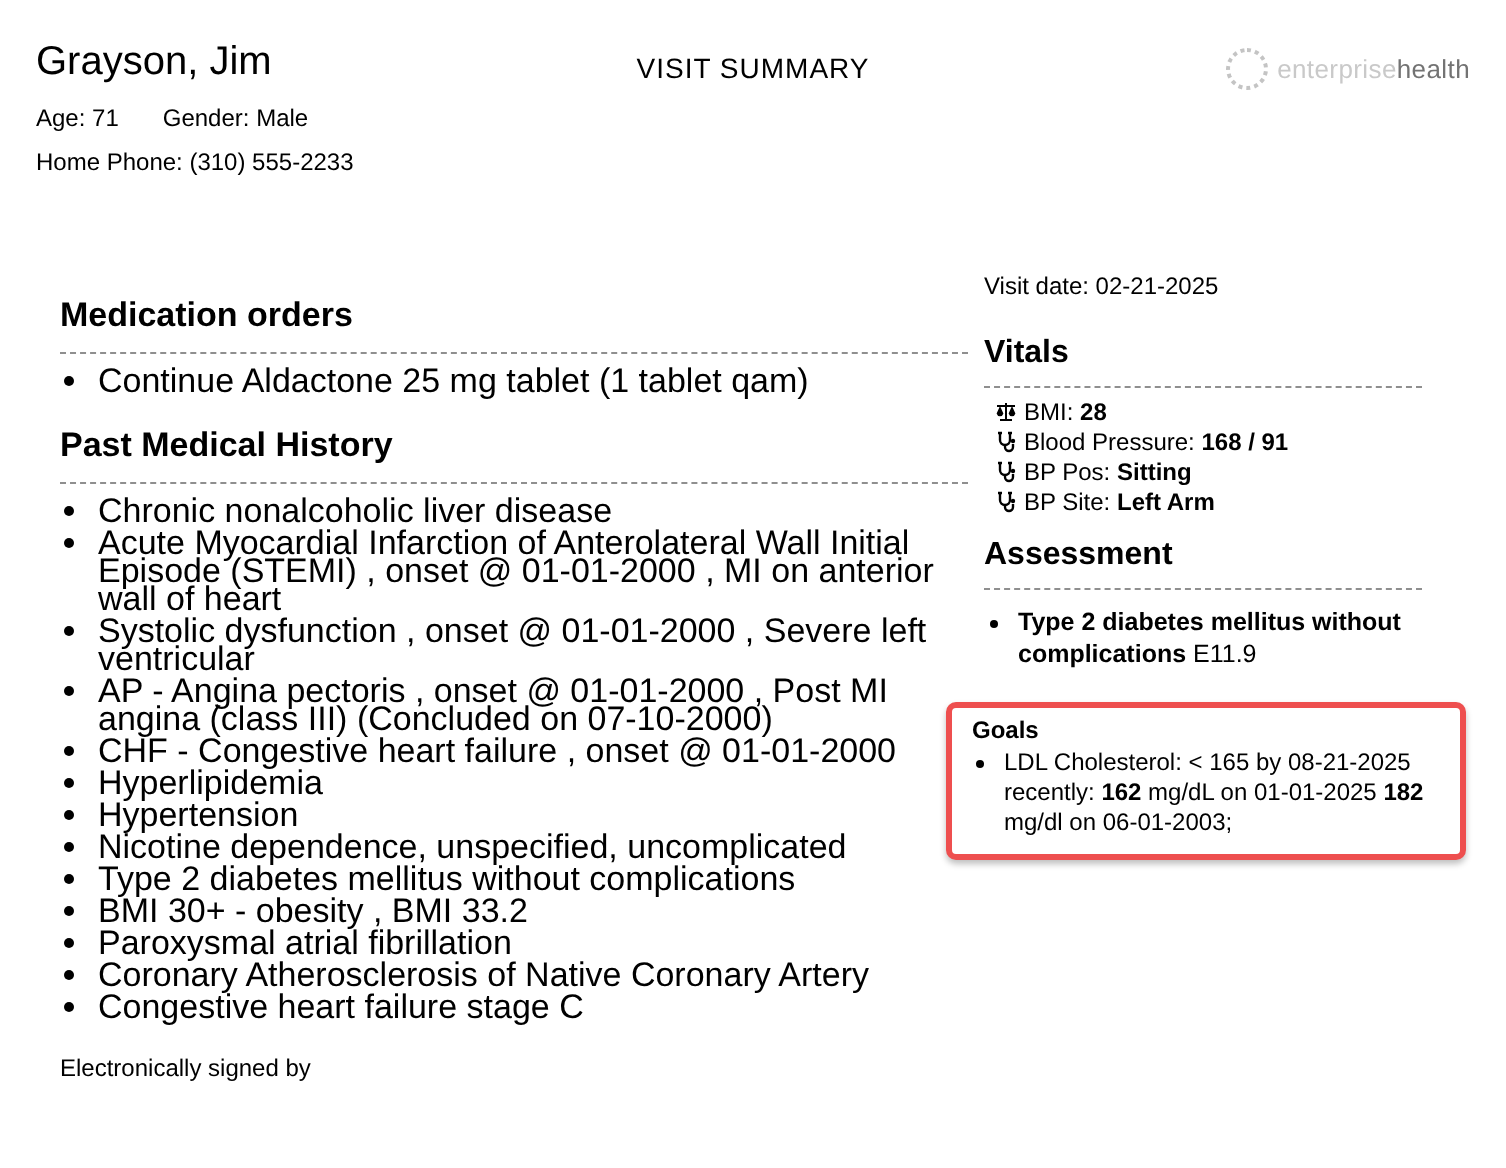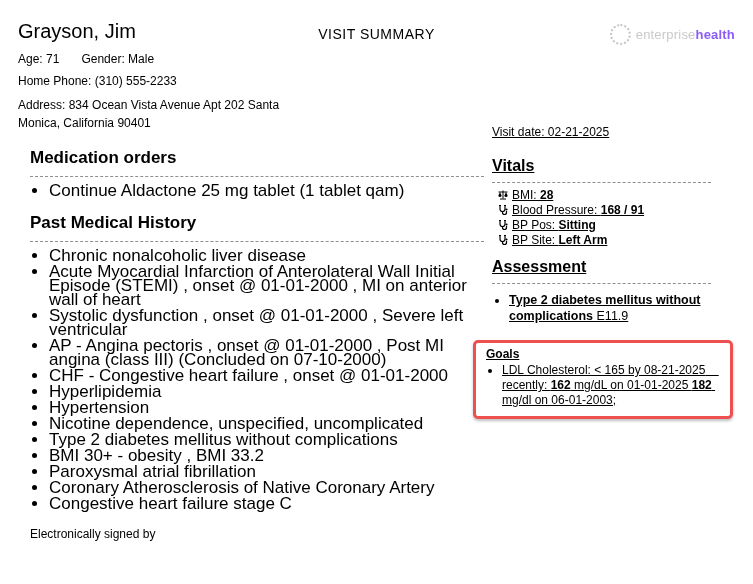--- a/index.html
+++ b/index.html
@@ -24,25 +24,25 @@
     position: absolute; top: 26px; left: 50%; transform: translateX(-50%);
     font-size: 14px; letter-spacing: 0.5px; white-space: nowrap;
   }
 
   .logo { position: absolute; top: 24px; right: 18px; display: flex; align-items: center; }
   .logo-ring {
     width: 21px; height: 21px; border: 2px dotted #c4c4c4; border-radius: 50%;
     margin-right: 5px; flex: 0 0 auto;
   }
   .logo-text { font-size: 13px; color: #c9c9c9; letter-spacing: 0.2px; }
-  .logo-text .bold-part { font-weight: bold; color: #8b5cf6; }
+  .logo-text .bold-part { font-weight: normal; color: #737373; }
 
   
   .col-left  { position: absolute; left: 30px;  top: 147px; width: 454px; }
-  .col-right { position: absolute; left: 492px; top: 125px; width: 219px; text-decoration: underline; }
+  .col-right { position: absolute; left: 492px; top: 136px; width: 219px; }
 
   h2.section-heading {
     font-size: 17px; font-weight: bold; line-height: 22px;
     padding-bottom: 7px; border-bottom: 1px dashed #8f8f8f;
   }
   .col-left ul { margin-top: 7px; padding-left: 19px; }
   .col-left li { font-size: 17px; line-height: 14px; margin-bottom: 2px; }
   .mt-section { margin-top: 14px; }
   .signed-by { font-size: 12px; margin-top: 16px; }
 
@@ -77,21 +77,20 @@
 <body>
 
 <div class="page">
 
   <div class="patient-block">
     <div class="patient-name">Grayson, Jim</div>
     <div class="meta-line">
       <span>Age: 71</span><span class="gender-gap">Gender: Male</span>
     </div>
     <div class="meta-line">Home Phone: (310) 555-2233</div>
-    <div class="meta-line address-line">Address: 834 Ocean Vista Avenue Apt 202 Santa Monica, California 90401</div>
   </div>
 
   <div class="doc-title">VISIT SUMMARY</div>
 
   <div class="logo">
     <span class="logo-ring"></span>
     <span class="logo-text"><span>enterprise</span><span class="bold-part">health</span></span>
   </div>
 
   <div class="col-left">

